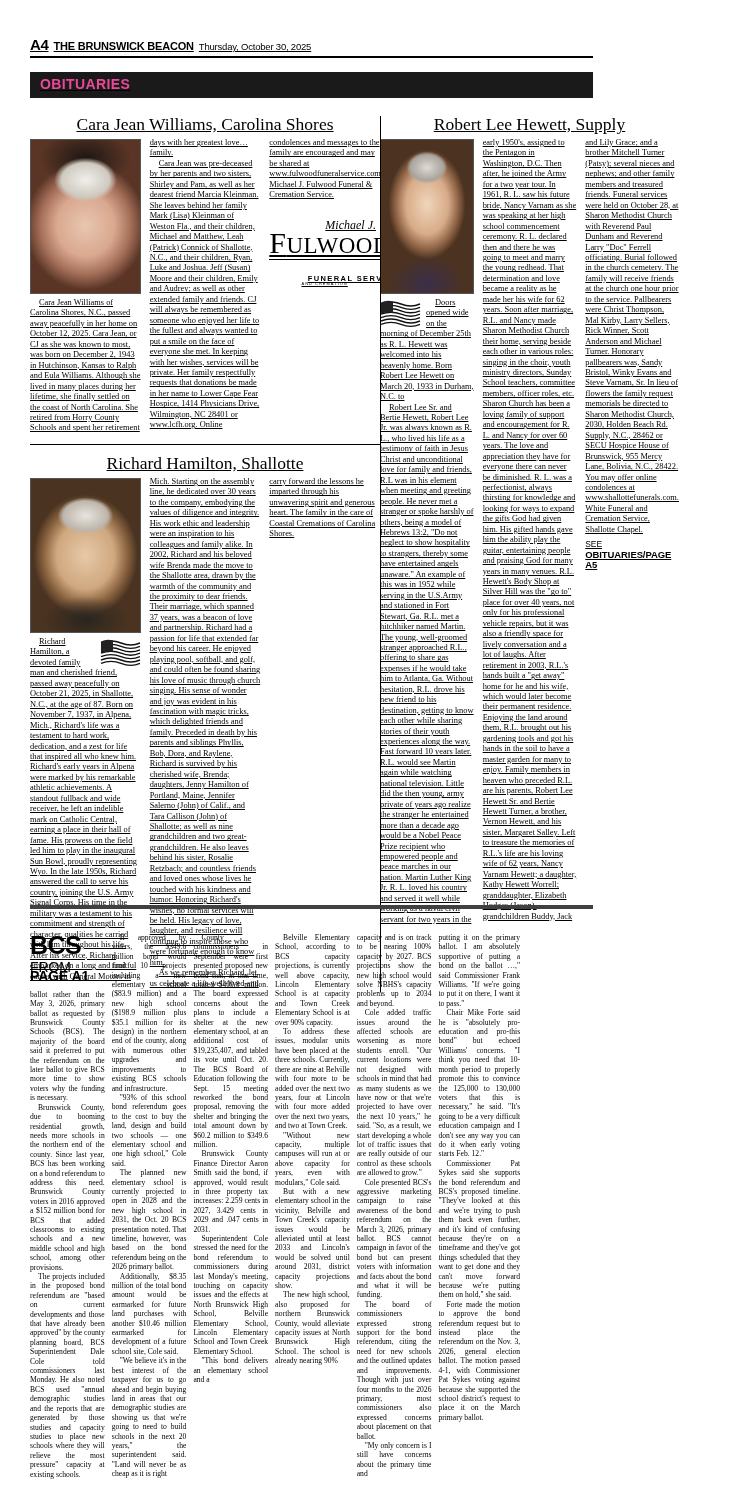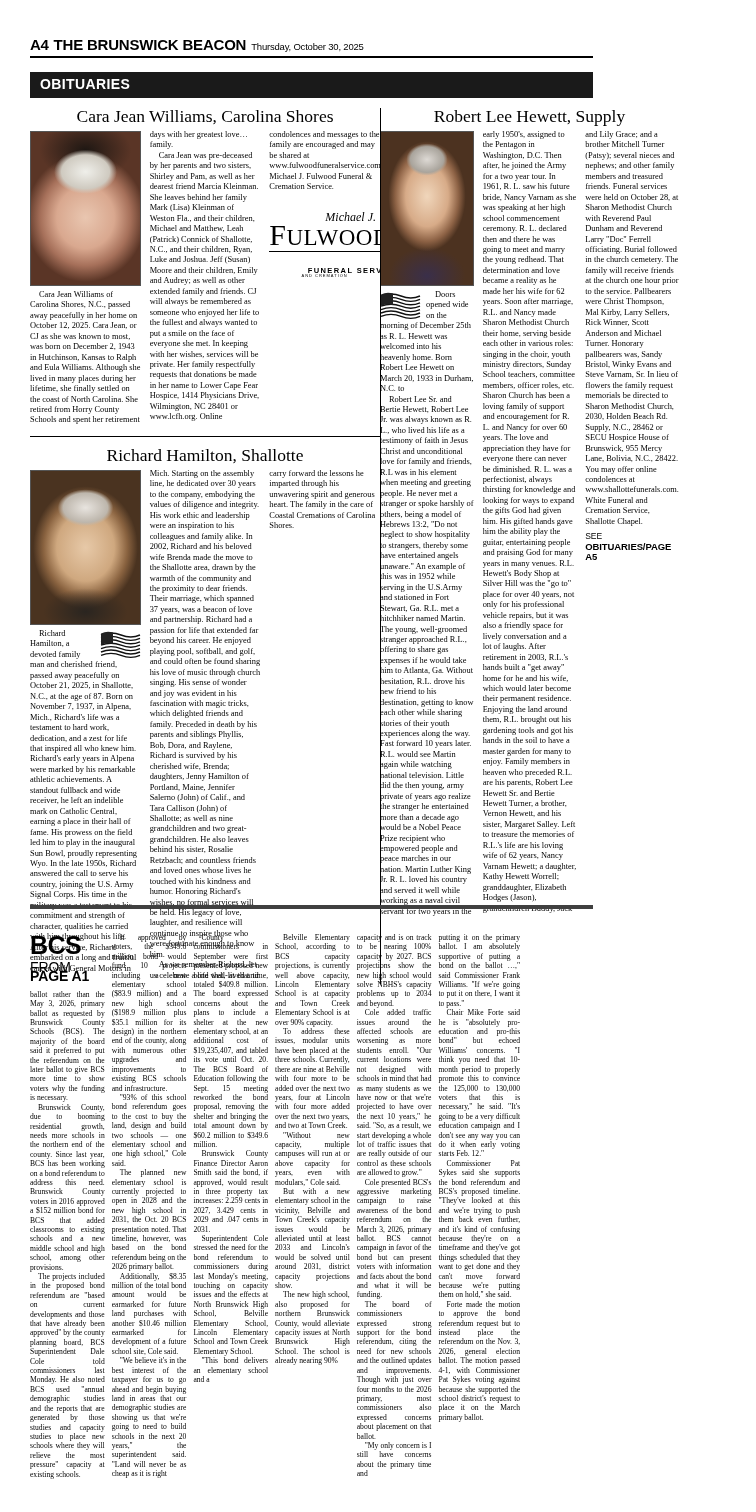--- a/index.html
+++ b/index.html
@@ -5,68 +5,68 @@
   * { box-sizing: border-box; }
   html, body { margin:0; padding:0; }
   body {
     width: 756px;
     height: 1512px;
     background: #ffffff;
     font-family: "Liberation Serif", serif;
     color: #000;
     overflow: hidden;
   }
-  .page { position: relative; width: 623px; height: 1512px; padding: 0 30px; }
+  .page { position: relative; width: 623px; height: 1512px; padding: 0 30px; text-decoration: underline; }
 
   
   .folio {
     display: flex;
     align-items: baseline;
     gap: 5px;
     padding-top: 36px;
     padding-bottom: 3px;
     border-bottom: 2px solid #000;
   }
   .folio-page {
     font-family: "Liberation Sans", sans-serif;
     font-weight: bold;
     font-size: 15px;
     letter-spacing: -0.3px;
   }
   .folio-paper {
     font-family: "Liberation Sans", sans-serif;
     font-weight: bold;
-    font-size: 15px;
+    font-size: 11px;
     letter-spacing: -0.2px;
   }
   .folio-date {
     font-family: "Liberation Sans", sans-serif;
     font-size: 9.5px;
     letter-spacing: -0.2px;
   }
 
   
   .section-banner {
     background: #1a1a1a;
-    color: #ffffff;
+    color: #ec4899;
     margin-top: 14px;
     padding: 6px 10px 7px 10px;
     height: 26px;
   }
   .section-banner span {
     font-family: "Liberation Sans", sans-serif;
     font-weight: bold;
     font-size: 14px;
     letter-spacing: 0.4px;
     line-height: 13px;
     display:block;
   }
 
   
-  .obit-area { margin-top: 8px; display: flex; }
+  .obit-area { margin-top: 16px; display: flex; }
   .obit-left  { width: 350px; }
   .obit-rule  { width: 10px; position: relative; }
   .obit-rule::before{
     content:""; position:absolute; left:50%; top:2px; bottom:0;
     border-left: 1px solid #000;
   }
   .obit-right { width: 336px; }
 
   .obit-head {
     text-align: center;

